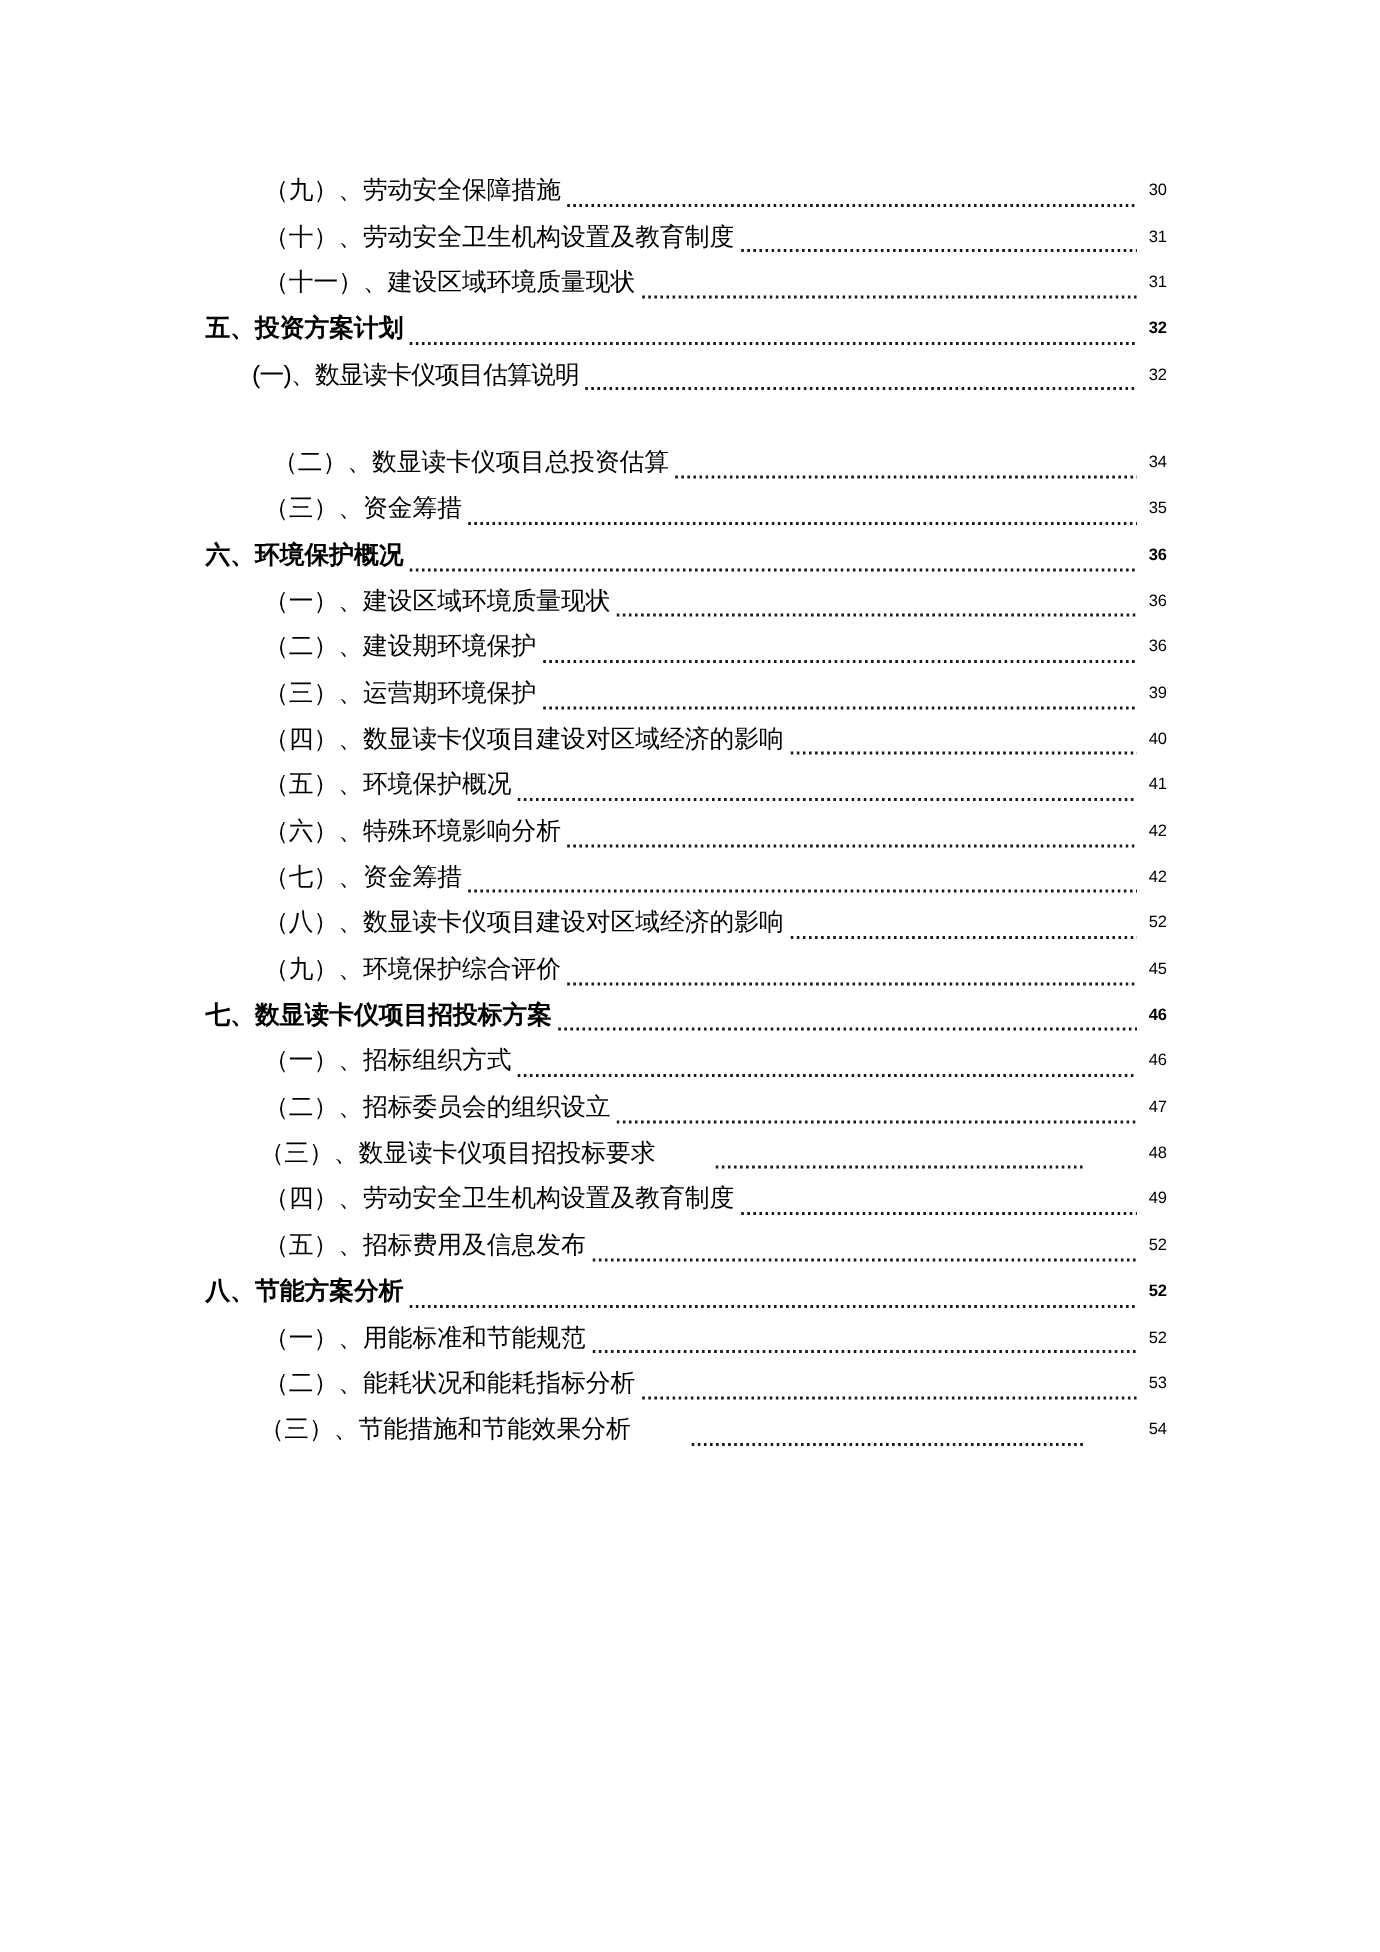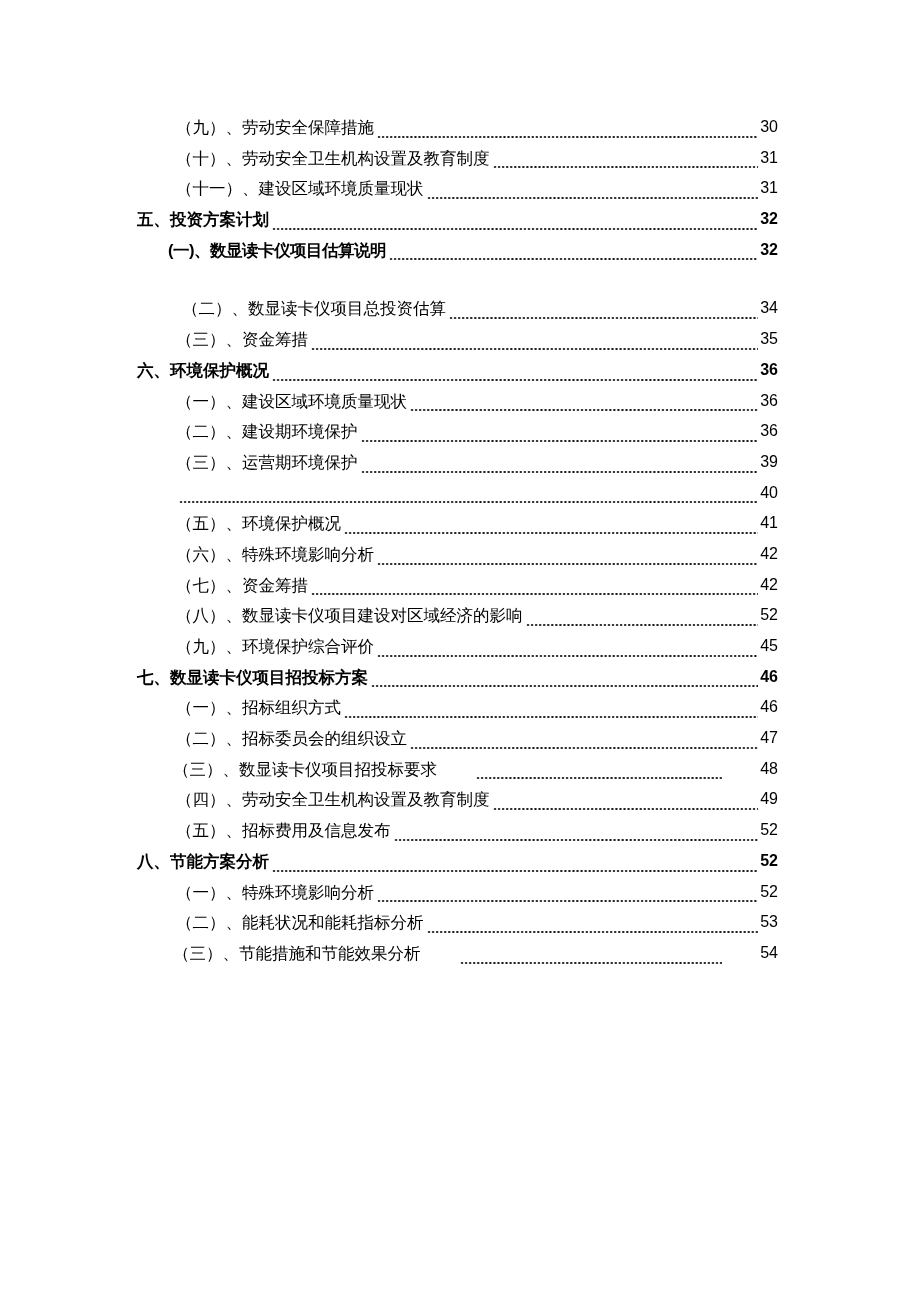--- a/index.html
+++ b/index.html
@@ -39,21 +39,21 @@
     height: 30.7px;
     line-height: 30.7px;
     font-size: 16.5px;
     white-space: nowrap;
     box-sizing: border-box;
   }
 
   
   .lvl-1 { padding-left: 0px; font-weight: bold; }
   .lvl-2 { padding-left: 39px; font-weight: normal; }
-  .lvl-2.ind-a { padding-left: 31px; font-weight: bold; }
+  .lvl-2.ind-a { padding-left: 31px; }
   .lvl-2.ind-b { padding-left: 45px; margin-top: 28px; }
   .lvl-2.ind-c { padding-left: 36px; gap: 36px; }
 
   .entry-label {
     flex: 0 0 auto;
     letter-spacing: 0px;
   }
 
   .leader {
     flex: 1 1 auto;
@@ -72,21 +72,21 @@
     height: 2px;
     background-image: radial-gradient(circle, #1a1a1a 0.9px, rgba(0,0,0,0) 1.1px);
     background-size: 4.05px 2px;
     background-repeat: repeat-x;
     background-position: left bottom;
   }
 
   .entry-page {
     flex: 0 0 auto;
     text-align: right;
-    font-size: 16px;
+    font-size: 11px;
     font-weight: inherit;
     min-width: 18px;
   }
 
   
   .narrow-paren { letter-spacing: -0.5px; }
 </style>
 </head>
 <body>
 
@@ -141,20 +141,21 @@
         <span class="entry-label">（二）、建设期环境保护</span>
         <span class="leader"></span>
         <span class="entry-page">36</span>
       </div>
       <div class="toc-entry lvl-2">
         <span class="entry-label">（三）、运营期环境保护</span>
         <span class="leader"></span>
         <span class="entry-page">39</span>
       </div>
       <div class="toc-entry lvl-2">
+        <span class="entry-label">（四）、数显读卡仪项目建设对区域经济的影响</span>
         <span class="leader"></span>
         <span class="entry-page">40</span>
       </div>
       <div class="toc-entry lvl-2">
         <span class="entry-label">（五）、环境保护概况</span>
         <span class="leader"></span>
         <span class="entry-page">41</span>
       </div>
       <div class="toc-entry lvl-2">
         <span class="entry-label">（六）、特殊环境影响分析</span>
@@ -205,21 +206,21 @@
         <span class="entry-label">（五）、招标费用及信息发布</span>
         <span class="leader"></span>
         <span class="entry-page">52</span>
       </div>
       <div class="toc-entry lvl-1">
         <span class="entry-label">八、节能方案分析</span>
         <span class="leader"></span>
         <span class="entry-page">52</span>
       </div>
       <div class="toc-entry lvl-2">
-        <span class="entry-label">（一）、特殊环境影响分析</span>
+        <span class="entry-label">（一）、用能标准和节能规范</span>
         <span class="leader"></span>
         <span class="entry-page">52</span>
       </div>
       <div class="toc-entry lvl-2">
         <span class="entry-label">（二）、能耗状况和能耗指标分析</span>
         <span class="leader"></span>
         <span class="entry-page">53</span>
       </div>
       <div class="toc-entry lvl-2 ind-c">
         <span class="entry-label">（三）、节能措施和节能效果分析</span>

